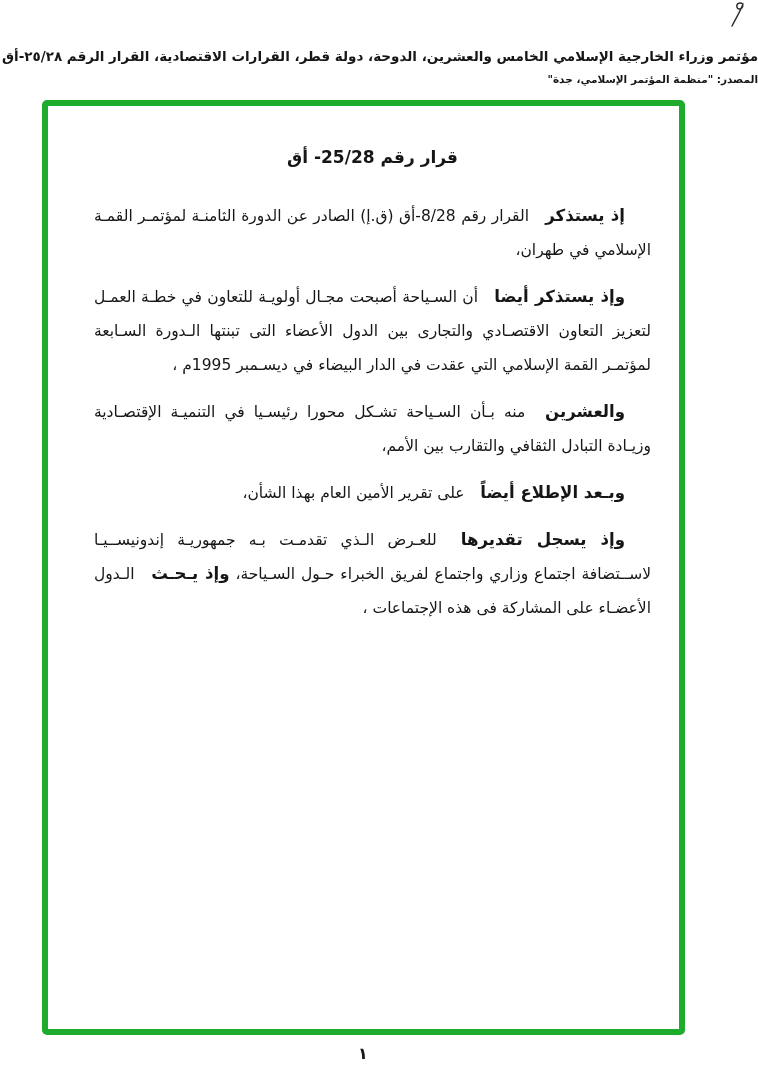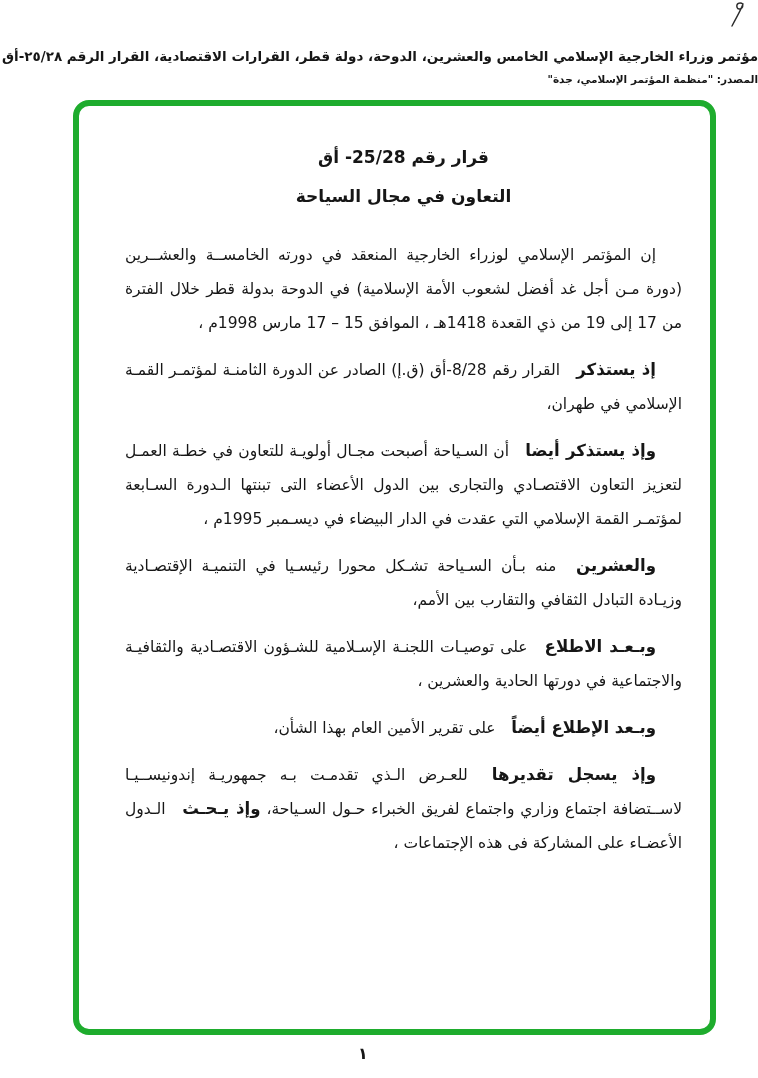--- a/index.html
+++ b/index.html
@@ -49,25 +49,24 @@
   }
   
   .frame {
     position: absolute;
     left: 42px;
     top: 100px;
     width: 643px;
     height: 935px;
     box-sizing: border-box;
     border: 6px solid #1eac2d;
-    border-radius: 16px;
+    border-radius: 5px;
     padding: 22px 28px 0 46px;
     direction: rtl;
     background: #ffffff;
-    margin-left: 31px;
   }
   .title-block {
     text-align: center;
     font-weight: 700;
     font-size: 17px;
     line-height: 39px;
     margin-top: 10px;
   }
   .body-text {
     margin-top: 22px;
@@ -105,29 +104,26 @@
   </svg>
 
   <div class="doc-header">
     <div class="h1">مؤتمر وزراء الخارجية الإسلامي الخامس والعشرين، الدوحة، دولة قطر، القرارات الاقتصادية، القرار الرقم ٢٥/٢٨-أق</div>
     <div class="h2">المصدر:  "منظمة المؤتمر الإسلامي، جدة"</div>
   </div>
 
   <div class="frame">
     <div class="title-block">
       <div>قرار رقم 25/28- أق</div>
-      <div>التعاون في مجال السياحة</div>
     </div>
 
     <div class="body-text">
-        <p class="para"><span class="seg">إن المؤتمر الإسلامي لوزراء الخارجية المنعقد في دورته الخامســة والعشــرين (دورة مـن أجل غد أفضل لشعوب الأمة الإسلامية) في الدوحة بدولة قطر خلال الفترة من 17 إلى 19 من ذي  القعدة 1418هـ ، الموافق 15 – 17 مارس 1998م ،</span></p>
         <p class="para"><span class="lead">إذ يستذكر </span><span class="seg">القرار رقم 8/28-أق (ق.إ) الصادر عن الدورة الثامنـة لمؤتمـر القمـة الإسلامي في طهران،</span></p>
         <p class="para"><span class="lead">وإذ يستذكر أيضا </span><span class="seg">أن السـياحة أصبحت مجـال أولويـة للتعاون في خطـة العمـل لتعزيز التعاون الاقتصـادي  والتجارى  بين الدول الأعضاء التى تبنتها الـدورة السـابعة لمؤتمـر القمة الإسلامي التي عقدت في الدار البيضاء في ديسـمبر 1995م ،</span></p>
         <p class="para"><span class="lead">والعشرين </span><span class="seg">منه بـأن السـياحة تشـكل محورا رئيسـيا في التنميـة الإقتصـادية وزيـادة التبادل الثقافي والتقارب بين الأمم،</span></p>
-        <p class="para"><span class="lead">وبـعـد الاطلاع </span><span class="seg">على توصيـات اللجنـة الإسـلامية للشـؤون الاقتصـادية والثقافيـة والاجتماعية في دورتها الحادية والعشرين ،</span></p>
         <p class="para"><span class="lead">وبـعد الإطلاع أيضاً </span><span class="seg">على تقرير الأمين العام بهذا الشأن،</span></p>
         <p class="para"><span class="lead">وإذ يسجل تقديرها </span><span class="seg">للعـرض الـذي تقدمـت بـه جمهوريـة إندونيســيـا لاســتضافة اجتماع وزاري واجتماع لفريق الخبراء حـول السـياحة، </span><span class="lead">وإذ يـحـث </span><span class="seg">الـدول الأعضـاء على المشاركة فى هذه الإجتماعات ،</span></p>
       </div>
   </div>
 
   <div class="page-number">١</div>
 
 </div>
 
 </body></html>

